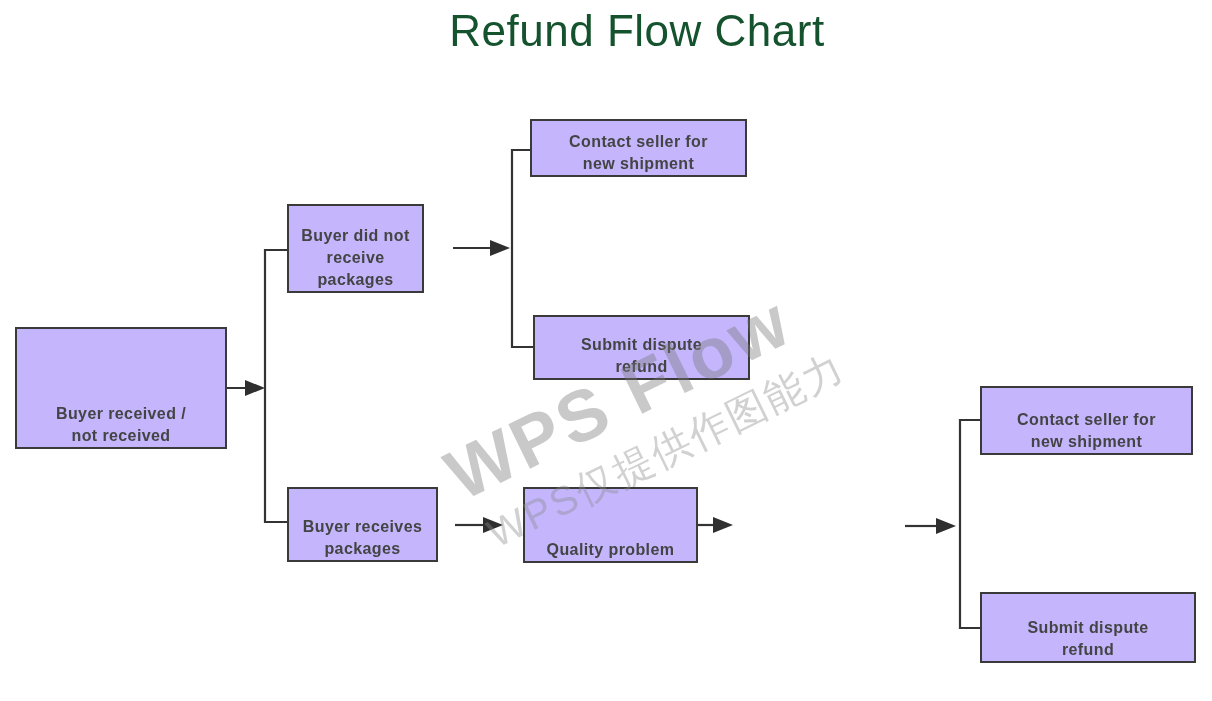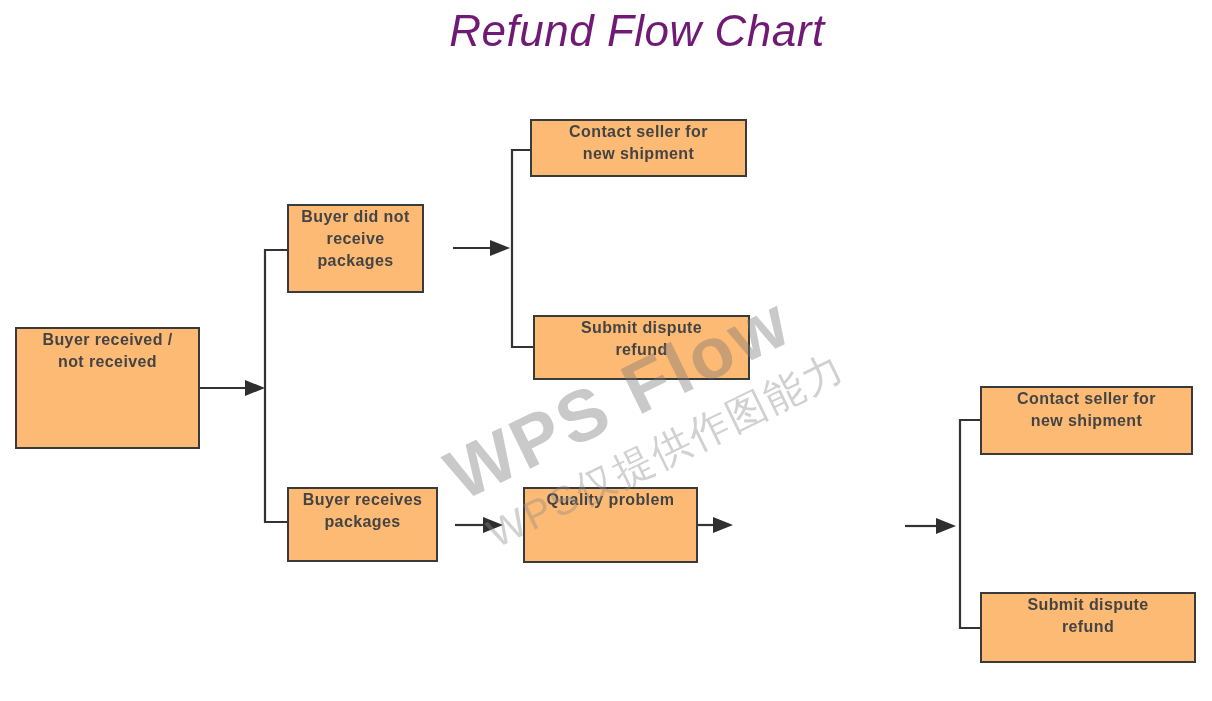--- a/index.html
+++ b/index.html
@@ -15,62 +15,61 @@
     background: #ffffff;
     overflow: hidden;
   }
   .chart-title {
     position: absolute;
     left: 637px;
     top: 6px;
     transform: translateX(-50%);
     font-size: 44px;
     font-weight: 400;
-    color: #701a75;
+    color: #14532d;
     white-space: nowrap;
     letter-spacing: 0.5px;
     z-index: 2;
-    font-style: italic;
   }
   .connectors {
     position: absolute;
     left: 0;
     top: 0;
     z-index: 1;
   }
   .connectors path {
     stroke: #333333;
     stroke-width: 2.2;
     fill: none;
   }
   .connectors polygon {
     fill: #2f2f2f;
     stroke: none;
   }
   .node {
     position: absolute;
     box-sizing: border-box;
-    background: #fdba74;
+    background: #c4b5fd;
     border: 2.5px solid #3a3a3a;
     display: flex;
-    align-items: flex-start;
+    align-items: flex-end;
     justify-content: center;
     text-align: center;
     z-index: 2;
   }
   .node-label {
     font-size: 16px;
     font-weight: 700;
     color: #444444;
     line-height: 22px;
     letter-spacing: 0.4px;
     white-space: pre-line;
   }
   
-  .n-received        { left: 15px;  top: 327px; width: 185px; height: 122px; }
+  .n-received        { left: 15px;  top: 327px; width: 212px; height: 122px; }
   .n-did-not-receive { left: 287px; top: 204px; width: 137px; height: 89px;  }
   .n-contact-top     { left: 530px; top: 119px; width: 217px; height: 58px;  }
   .n-submit-top      { left: 533px; top: 315px; width: 217px; height: 65px;  }
   .n-receives        { left: 287px; top: 487px; width: 151px; height: 75px;  }
   .n-quality         { left: 523px; top: 487px; width: 175px; height: 76px;  }
   .n-take-photos     { left: 737px; top: 485px; width: 168px; height: 82px;  }
   .n-contact-right   { left: 980px; top: 386px; width: 213px; height: 69px;  }
   .n-submit-right    { left: 980px; top: 592px; width: 216px; height: 71px;  }
 
   .watermark {

